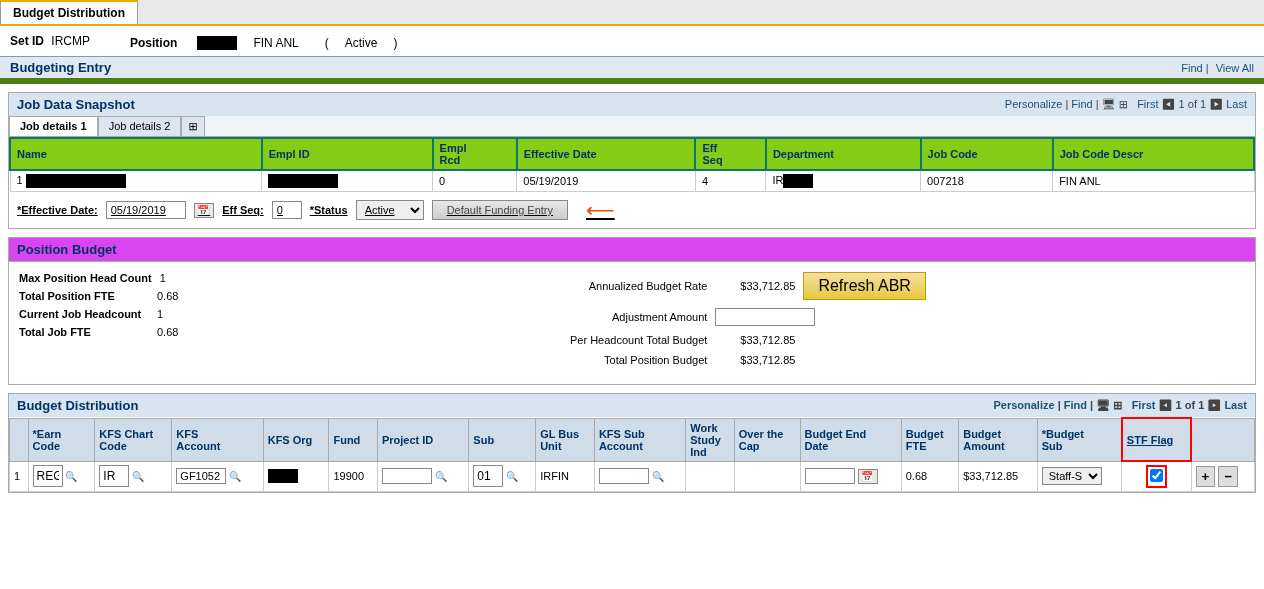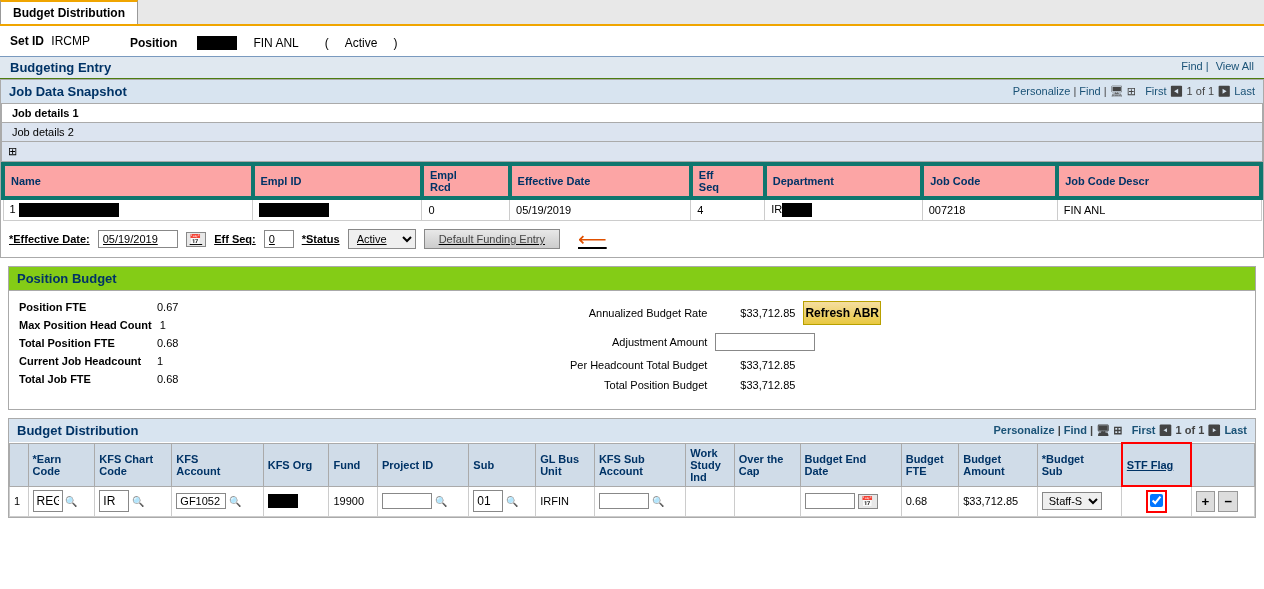--- a/index.html
+++ b/index.html
@@ -7,61 +7,61 @@
 
     .tab-bar { display: flex; border-bottom: 2px solid #f0a500; background: #e8e8e8; }
     .tab { padding: 4px 12px; background: #d0d8e8; border: 1px solid #999; border-bottom: none; font-size: 12px; cursor: pointer; }
     .tab.active { background: #fff; border-top: 2px solid #f0a500; font-weight: bold; }
 
     .set-info { padding: 6px 10px; display: flex; gap: 20px; align-items: center; flex-wrap: wrap; }
     .set-info .label { font-weight: bold; margin-right: 4px; }
     .masked { display: inline-block; background: #000; color: #000; min-width: 60px; height: 14px; vertical-align: middle; }
     .masked-sm { display: inline-block; background: #000; color: #000; min-width: 40px; height: 14px; vertical-align: middle; }
 
-    .section-header { background: #e0e8f0; border-top: 1px solid #7a9abf; border-bottom: 1px solid #4d7c0f; padding: 3px 10px; font-weight: bold; font-size: 13px; color: #003366; display: flex; justify-content: space-between; align-items: flex-start; }
+    .section-header { background: #e0e8f0; border-top: 1px solid #7a9abf; border-bottom: 6px solid #4d7c0f; padding: 3px 10px; font-weight: bold; font-size: 13px; color: #003366; display: flex; justify-content: space-between; align-items: center; }
     .section-header .links { font-weight: normal; font-size: 11px; color: #1a5276; }
     .section-header .links a { color: #1a5276; text-decoration: none; margin-left: 4px; }
 
-    .snapshot-box { border: 1px solid #aaa; padding: 0; }
+    .snapshot-box { border: 1px solid #aaa; margin: 8px; padding: 0; }
     .snapshot-header { background: #d8e4f0; padding: 4px 8px; display: flex; justify-content: space-between; align-items: center; }
     .snapshot-title { font-weight: bold; font-size: 13px; color: #003366; }
     .snapshot-nav { font-size: 11px; color: #444; }
     .snapshot-nav a { color: #1a5276; text-decoration: none; }
 
-    .tab-row { display: flex; border-bottom: 1px solid #aaa; background: #f0f4f8; flex-direction: column; }
+    .tab-row { display: flex; border-bottom: 1px solid #aaa; background: #f0f4f8; }
     .inner-tab { padding: 3px 10px; border: 1px solid #aaa; border-bottom: none; cursor: pointer; font-size: 11px; background: #dce4f0; }
     .inner-tab.active { background: #fff; font-weight: bold; }
     .inner-tab-icon { padding: 3px 6px; border: 1px solid #aaa; border-bottom: none; cursor: pointer; background: #dce4f0; font-size: 11px; }
 
     .data-table { width: 100%; border-collapse: collapse; font-size: 11px; }
-    .data-table th { background: #fca5a5; border: 4px solid #0f766e; padding: 3px 6px; text-align: left; font-weight: bold; color: #003366; }
+    .data-table th { background: #84cc16; border: 2px solid #0f766e; padding: 3px 6px; text-align: left; font-weight: bold; color: #003366; }
     .data-table td { border: 1px solid #ccc; padding: 3px 6px; }
     .data-table tr:nth-child(even) td { background: #f8f8f8; }
 
     .eff-date-row { padding: 6px 8px; display: flex; align-items: center; gap: 8px; font-size: 11px; flex-wrap: wrap; text-decoration: underline; }
     .eff-date-row label { font-weight: bold; }
     .eff-date-input { border: 1px solid #888; padding: 2px 4px; font-size: 11px; width: 80px; }
     .small-input { border: 1px solid #888; padding: 2px 4px; font-size: 11px; width: 30px; }
     .select-input { border: 1px solid #888; padding: 2px 4px; font-size: 11px; }
     .btn-default { background: linear-gradient(to bottom, #e8e8e8, #ccc); border: 1px solid #888; padding: 3px 14px; font-size: 11px; cursor: pointer; color: #444; }
     .cal-icon { font-size: 10px; border: 1px solid #888; padding: 1px 3px; cursor: pointer; background: #e8e8e8; }
 
     .position-budget-box { border: 1px solid #aaa; margin: 8px; padding: 0; }
-    .position-budget-header { background: #84cc16; padding: 4px 8px; font-weight: bold; font-size: 13px; color: #003366; border-bottom: 1px solid #aaa; }
+    .position-budget-header { background: #d946ef; padding: 4px 8px; font-weight: bold; font-size: 13px; color: #003366; border-bottom: 1px solid #aaa; }
     .pb-content { display: flex; padding: 10px; gap: 30px; }
     .pb-left { flex: 1; }
     .pb-right { flex: 1.5; }
     .pb-row { display: flex; align-items: center; margin-bottom: 6px; gap: 8px; }
     .pb-label { font-weight: bold; min-width: 130px; font-size: 11px; }
     .pb-value { font-size: 11px; }
     .pb-right-row { display: flex; align-items: center; margin-bottom: 8px; gap: 8px; }
     .pb-right-label { min-width: 180px; font-size: 11px; text-align: right; }
     .pb-right-value { font-size: 11px; min-width: 80px; text-align: right; }
     .amount-input { border: 1px solid #888; padding: 2px 6px; font-size: 11px; width: 100px; text-align: right; }
-    .btn-refresh { background: linear-gradient(to bottom, #f5dea0, #e8c840); border: 1px solid #b8a000; padding: 4px 1px; font-size: 12px; cursor: pointer; font-weight: bold; }
+    .btn-refresh { background: linear-gradient(to bottom, #f5dea0, #e8c840); border: 1px solid #b8a000; padding: 4px 14px; font-size: 16px; cursor: pointer; font-weight: normal; }
 
     .budget-dist-section { border: 1px solid #aaa; margin: 8px; }
     .budget-dist-header { background: #d8e4f0; padding: 4px 8px; font-weight: bold; font-size: 13px; color: #003366; display: flex; justify-content: space-between; align-items: center; }
     .budget-table { width: 100%; border-collapse: collapse; font-size: 11px; }
     .budget-table th { background: #d0dce8; border: 1px solid #aaa; padding: 3px 4px; text-align: left; font-weight: bold; color: #003366; white-space: nowrap; }
     .budget-table td { border: 1px solid #ccc; padding: 3px 4px; white-space: nowrap; }
     .stf-flag-th { border: 2px solid red !important; text-decoration: underline; }
     .search-icon { font-size: 10px; cursor: pointer; color: #555; }
     .small-field { border: 1px solid #888; padding: 3px 3px; font-size: 12px; width: 30px; }
     .medium-field { border: 1px solid #888; padding: 1px 3px; font-size: 11px; width: 50px; }
@@ -165,24 +165,20 @@
     </select>
     <button class="btn-default">Default Funding Entry</button>
     <span class="arrow-indicator">⟵</span>
   </div>
 </div>
 
 <div class="position-budget-box">
   <div class="position-budget-header">Position Budget</div>
   <div class="pb-content">
     <div class="pb-left">
-      <div class="pb-row">
-        <span class="pb-label">Position FTE</span>
-        <span class="pb-value">0.67</span>
-      </div>
       <div class="pb-row">
         <span class="pb-label">Max Position Head Count</span>
         <span class="pb-value">1</span>
       </div>
       <div class="pb-row">
         <span class="pb-label">Total Position FTE</span>
         <span class="pb-value">0.68</span>
       </div>
       <div class="pb-row">
         <span class="pb-label">Current Job Headcount</span>

